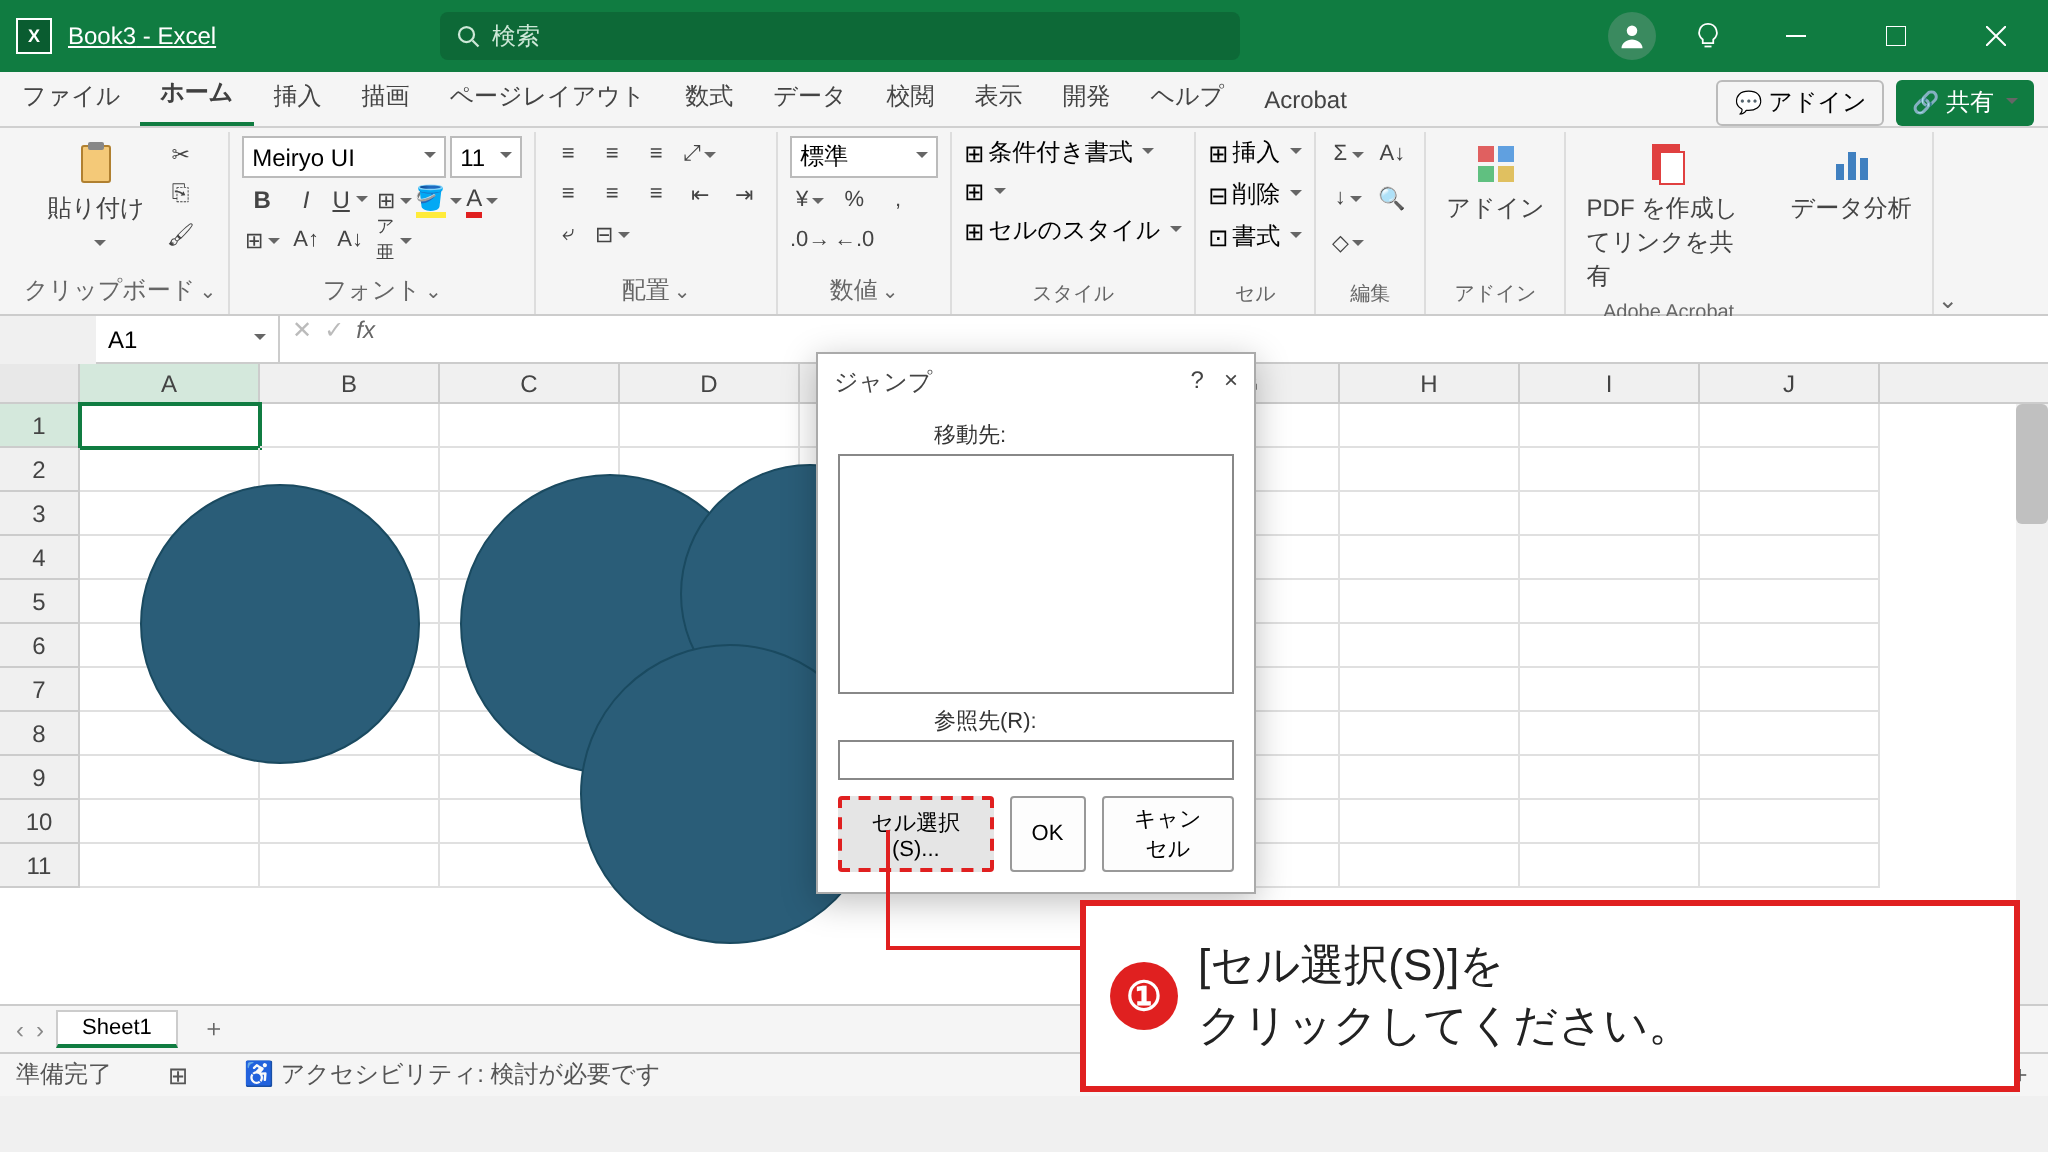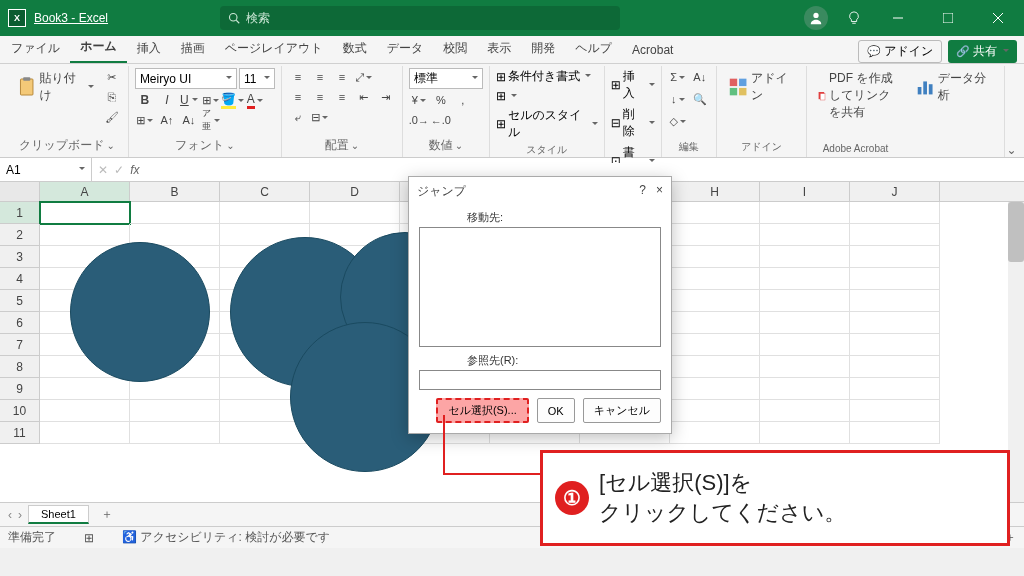--- a/index.html
+++ b/index.html
@@ -16,28 +16,28 @@
 .tabs{height:28px;background:#f5f5f5;display:flex;align-items:end;padding:0 1px;border-bottom:1px solid #d0d0d0;}
 .tabs .tab{padding:4px 10px 6px;font-size:12px;color:#444;cursor:pointer;}
 .tabs .tab.active{border-bottom:2px solid #107c41;color:#404040;font-weight:700;margin-top:18px;}
 .tabs .right-tabs{margin-left:auto;display:flex;gap:6px;padding-right:6px;}
 .tabs .btn-outline{border:1px solid #bbb;border-radius:3px;padding:2px 8px;font-size:11px;display:flex;align-items:center;gap:3px;}
 .tabs .btn-share{background:#107c41;color:#fff;border:none;}
 .ribbon{height:94px;background:#f5f5f5;display:flex;border-bottom:1px solid #ccc;padding:2px 6px 0;}
 .rgroup{display:flex;flex-direction:column;align-items:center;border-right:1px solid #ddd;padding:0 6px;}
 .rgroup .body{flex:1;display:flex;align-items:flex-start;gap:4px;padding-top:2px;}
 .rgroup .label{font-size:10px;color:#666;padding:2px 0 3px;display:flex;align-items:center;gap:2px;}
-.bigbtn{display:flex;flex-direction:row;align-items:center;gap:2px;padding:2px 4px;font-size:10px;color:#444;}
+.bigbtn{display:flex;flex-direction:column;align-items:center;gap:2px;padding:2px 4px;font-size:10px;color:#444;}
 .bigbtn svg{width:24px;height:24px;}
 .smallstack{display:flex;flex-direction:column;gap:2px;}
 .smallrow{display:flex;gap:2px;align-items:center;}
 .iconbtn{width:20px;height:18px;border:1px solid transparent;display:flex;align-items:center;justify-content:center;font-size:11px;color:#444;}
 .iconbtn.dd::after{content:"";border:3px solid transparent;border-top-color:#666;margin-left:2px;margin-top:3px;}
 .selectbox{border:1px solid #bbb;background:#fff;height:21px;display:flex;align-items:center;padding:0 4px;font-size:11px;}
-.formula-bar{height:24px;background:#fff;border-bottom:1px solid #ccc;display:flex;align-items:center;}
+.formula-bar{height:24px;background:#fff;border-bottom:1px solid #ccc;display:flex;align-items:flex-start;margin-left:48px;}
 .namebox{width:92px;border-right:1px solid #ccc;padding:0 6px;display:flex;align-items:center;justify-content:space-between;height:100%;}
 .fx-area{display:flex;align-items:center;padding:0 6px;gap:6px;flex:1;}
 .fx-area .fx{font-style:italic;color:#666;}
 .grid-area{position:relative;height:320px;background:#fff;overflow:hidden;}
 .colheads{display:flex;height:20px;background:#f0f0f0;border-bottom:1px solid #ccc;}
 .corner{width:40px;border-right:1px solid #ccc;background:#e8e8e8;}
 .colhead{width:90px;text-align:center;border-right:1px solid #ccc;line-height:20px;color:#444;}
 .colhead.sel{background:#d4e8dc;}
 .rows{position:absolute;top:20px;left:0;}
 .row{display:flex;height:22px;}
@@ -45,30 +45,30 @@
 .rowhead.sel{background:#d4e8dc;}
 .cell{width:90px;border-right:1px solid #e0e0e0;border-bottom:1px solid #e0e0e0;}
 .cell.active{outline:2px solid #107c41;outline-offset:-1px;}
 .circle{position:absolute;border-radius:50%;background:#2a5d78;border:1px solid #1a4a60;}
 .sheet-tabs{height:24px;background:#f5f5f5;border-top:1px solid #ccc;display:flex;align-items:center;padding:0 8px;gap:6px;}
 .sheet-tabs .nav{color:#888;}
 .sheet-tabs .sheet{padding:2px 12px;background:#fff;border:1px solid #ccc;border-bottom:2px solid #107c41;font-size:11px;}
 .sheet-tabs .plus{color:#666;padding:0 6px;}
 .statusbar{height:22px;background:#f5f5f5;border-top:1px solid #ccc;display:flex;align-items:center;padding:0 8px;font-size:11px;color:#555;gap:28px;}
 .statusbar .right{margin-left:auto;display:flex;gap:8px;align-items:center;}
-.dialog{position:absolute;top:176px;left:408px;width:264px;background:#fff;border:1px solid #aaa;box-shadow:0 4px 16px rgba(0,0,0,.25);}
+.dialog{position:absolute;top:176px;left:408px;width:220px;background:#fff;border:1px solid #aaa;box-shadow:0 4px 16px rgba(0,0,0,.25);}
 .dialog .dtitle{display:flex;justify-content:space-between;padding:6px 8px;font-size:11px;color:#444;}
 .dialog .dtitle .dright{display:flex;gap:10px;}
 .dialog .dbody{padding:4px 10px 10px;}
 .dialog label{font-size:11px;color:#333;margin-left:48px;}
 .dialog .listbox{width:100%;height:120px;border:1px solid #888;margin:2px 0 6px;background:#fff;}
 .dialog input[type=text]{width:100%;border:1px solid #888;height:20px;padding:0 4px;margin:2px 0 8px;}
 .dialog .dbtns{display:flex;gap:8px;justify-content:flex-end;}
 .dialog button{border:1px solid #999;background:#fdfdfd;padding:3px 10px;font-size:11px;border-radius:2px;}
-.dialog .cell-select-btn{border:2px dashed #e02020;background:#fca5a5;}
+.dialog .cell-select-btn{border:2px dashed #e02020;background:#e5e5e5;}
 .callout{position:absolute;top:450px;left:540px;width:470px;height:96px;background:#fff;border:3px solid #e02020;padding:8px 12px;display:flex;align-items:center;gap:10px;}
 .callout .num{width:34px;height:34px;border-radius:50%;background:#e02020;color:#fff;display:flex;align-items:center;justify-content:center;font-size:20px;font-weight:bold;flex-shrink:0;}
 .callout .text{font-size:22px;line-height:1.35;color:#222;}
 .callout-line{position:absolute;background:#e02020;}
 .vscroll{position:absolute;right:0;top:20px;width:16px;height:300px;background:#f0f0f0;}
 .vscroll .thumb{position:absolute;top:0;width:100%;height:60px;background:#c0c0c0;border-radius:3px;}
 .dd-caret::after{content:"";display:inline-block;border:3px solid transparent;border-top-color:#666;margin-left:3px;vertical-align:middle;}
 </style>
 </head>
 <body>

